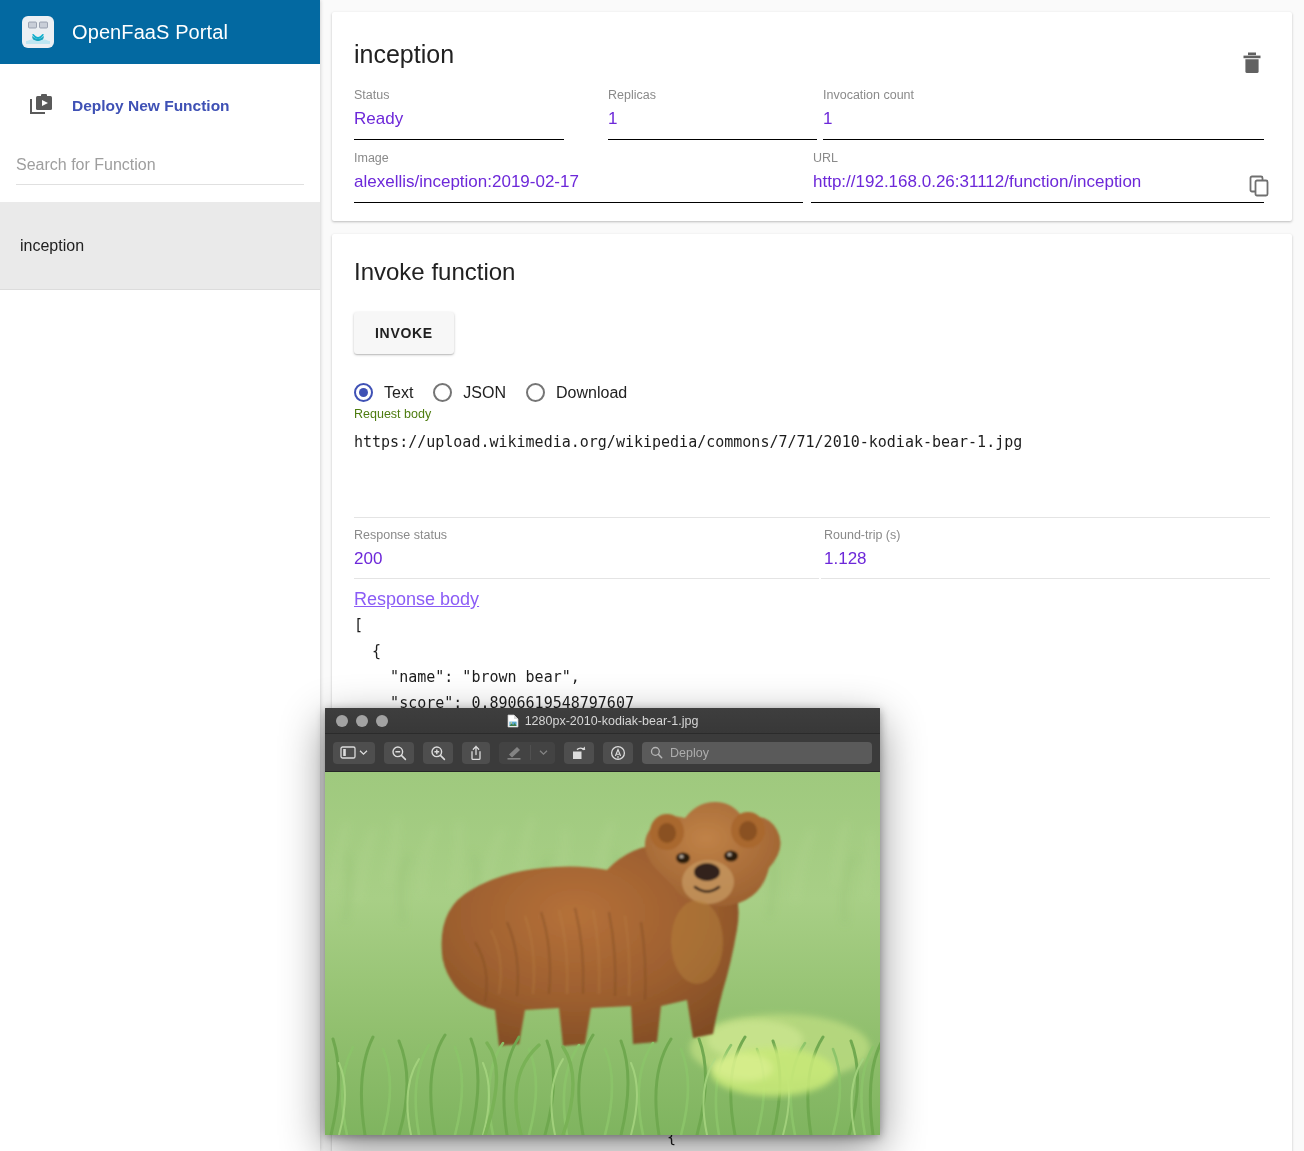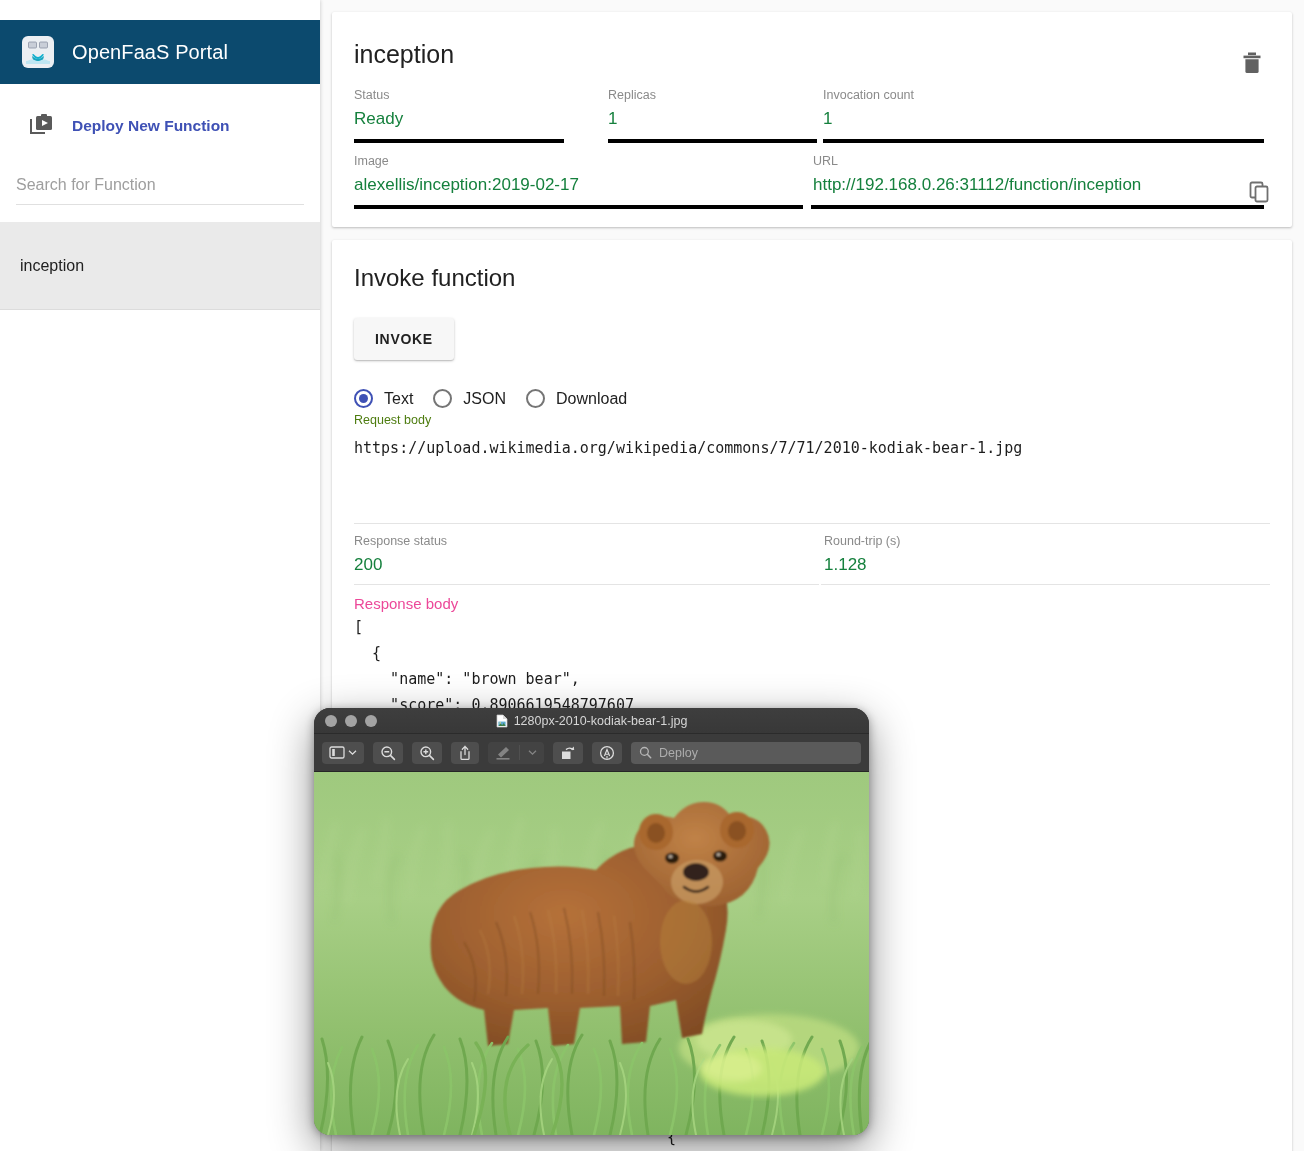--- a/index.html
+++ b/index.html
@@ -11,22 +11,22 @@
   }
   .app { position: relative; width: 1304px; height: 1151px; display: flex; background: #fafafa; }
 
   
   .sidebar {
     width: 320px; height: 1151px; background: #ffffff;
     box-shadow: 0 0 4px rgba(0,0,0,0.22);
     position: relative; z-index: 5; flex: 0 0 320px;
   }
   .brand-bar {
-    height: 64px; background: #0c4a6e; display: flex; align-items: center;
-    padding-left: 22px; gap: 18px; margin-top: 20px;
+    height: 64px; background: #0369a1; display: flex; align-items: center;
+    padding-left: 22px; gap: 18px;
   }
   .brand-logo {
     width: 32px; height: 32px; border-radius: 6px; background: #eceff3;
     display: flex; align-items: flex-end; justify-content: center;
     overflow: hidden; flex: 0 0 32px;
   }
   .brand-title { color: #ffffff; font-size: 20px; font-weight: 400; letter-spacing: .1px; }
 
   .deploy-row {
     display: flex; align-items: center; gap: 14px;
@@ -63,25 +63,25 @@
 
   .icon-btn {
     position: absolute; background: none; border: none; cursor: pointer; padding: 0;
     display: flex; align-items: center; justify-content: center;
   }
   .trash-btn { top: 38px; right: 28px; width: 24px; height: 26px; }
   .copy-btn  { right: 20px; bottom: 22px; width: 24px; height: 26px; }
 
   .field-row { display: flex; }
   .field {
-    position: relative; padding: 8px 0 8px 0; border-bottom: 4px solid #000000;
+    position: relative; padding: 8px 0 8px 0; border-bottom: 1px solid #000000;
     margin-right: 6px;
   }
   .field-label { font-size: 12.5px; color: #8a8a8a; line-height: 16px; padding-bottom: 4px; }
-  .field-value { font-size: 17px; color: #15803d; line-height: 24px; }
+  .field-value { font-size: 17px; color: #6d28d9; line-height: 24px; }
 
   .row1 .f-status { width: 210px; }
   .row1 .f-replicas { width: 209px; margin-left: 38px; }
   .row1 .f-invocations { flex: 1 1 auto; }
   .row2 { margin-top: 2px; }
   .row2 .f-image { width: 449px; }
   .row2 .f-url { flex: 1 1 auto; margin-left: 2px; padding-left: 2px; }
 
   
   .invoke-card { padding: 24px 22px 0 22px; height: 938px; overflow: hidden; }
@@ -109,30 +109,30 @@
     padding: 8px 0 0 0; min-height: 92px; border: none; outline: none;
     width: 100%; background: transparent; resize: none;
     font-family: "DejaVu Sans Mono", "Liberation Mono", monospace;
   }
   .sep { border-bottom: 1px solid #e4e4e4; margin-top: 4px; }
 
   .resp-row { display: flex; margin-top: 0; justify-content: space-between; }
   .resp-status { width: 465px; border-bottom: 1px solid #e4e4e4; padding: 9px 0 7px 0; }
   .resp-trip { flex: 1 1 auto; border-bottom: 1px solid #e4e4e4; padding: 9px 0 7px 0; margin-left: 2px; padding-left: 3px; }
 
-  .respbody-label { font-size: 15px; color: #ec4899; margin-top: 10px; }
+  .respbody-label { font-size: 18px; color: #8b5cf6; margin-top: 10px; text-decoration: underline; }
   .respbody-pre {
     font-size: 15px; line-height: 26px; color: #1d1d1d; margin-top: 2px;
     white-space: pre; font-family: "DejaVu Sans Mono", "Liberation Mono", monospace;
   }
 
   
   .preview-window {
-    position: absolute; left: 314px; top: 708px; width: 555px; height: 427px;
-    border-radius: 16px; overflow: hidden;
+    position: absolute; left: 325px; top: 708px; width: 555px; height: 427px;
+    border-radius: 1px; overflow: hidden;
     box-shadow: 0 14px 44px rgba(0,0,0,0.45), 0 2px 10px rgba(0,0,0,0.35);
     background: #3b3b3b; z-index: 50;
   }
   .pw-titlebar {
     height: 26px; background: linear-gradient(#3e3e3e,#383838);
     display: flex; align-items: center; position: relative;
     border-bottom: 1px solid #2b2b2b;
   }
   .traffic { display: flex; gap: 8px; padding-left: 11px; }
   .light { width: 12px; height: 12px; border-radius: 50%; background: #a3a3a3; }

